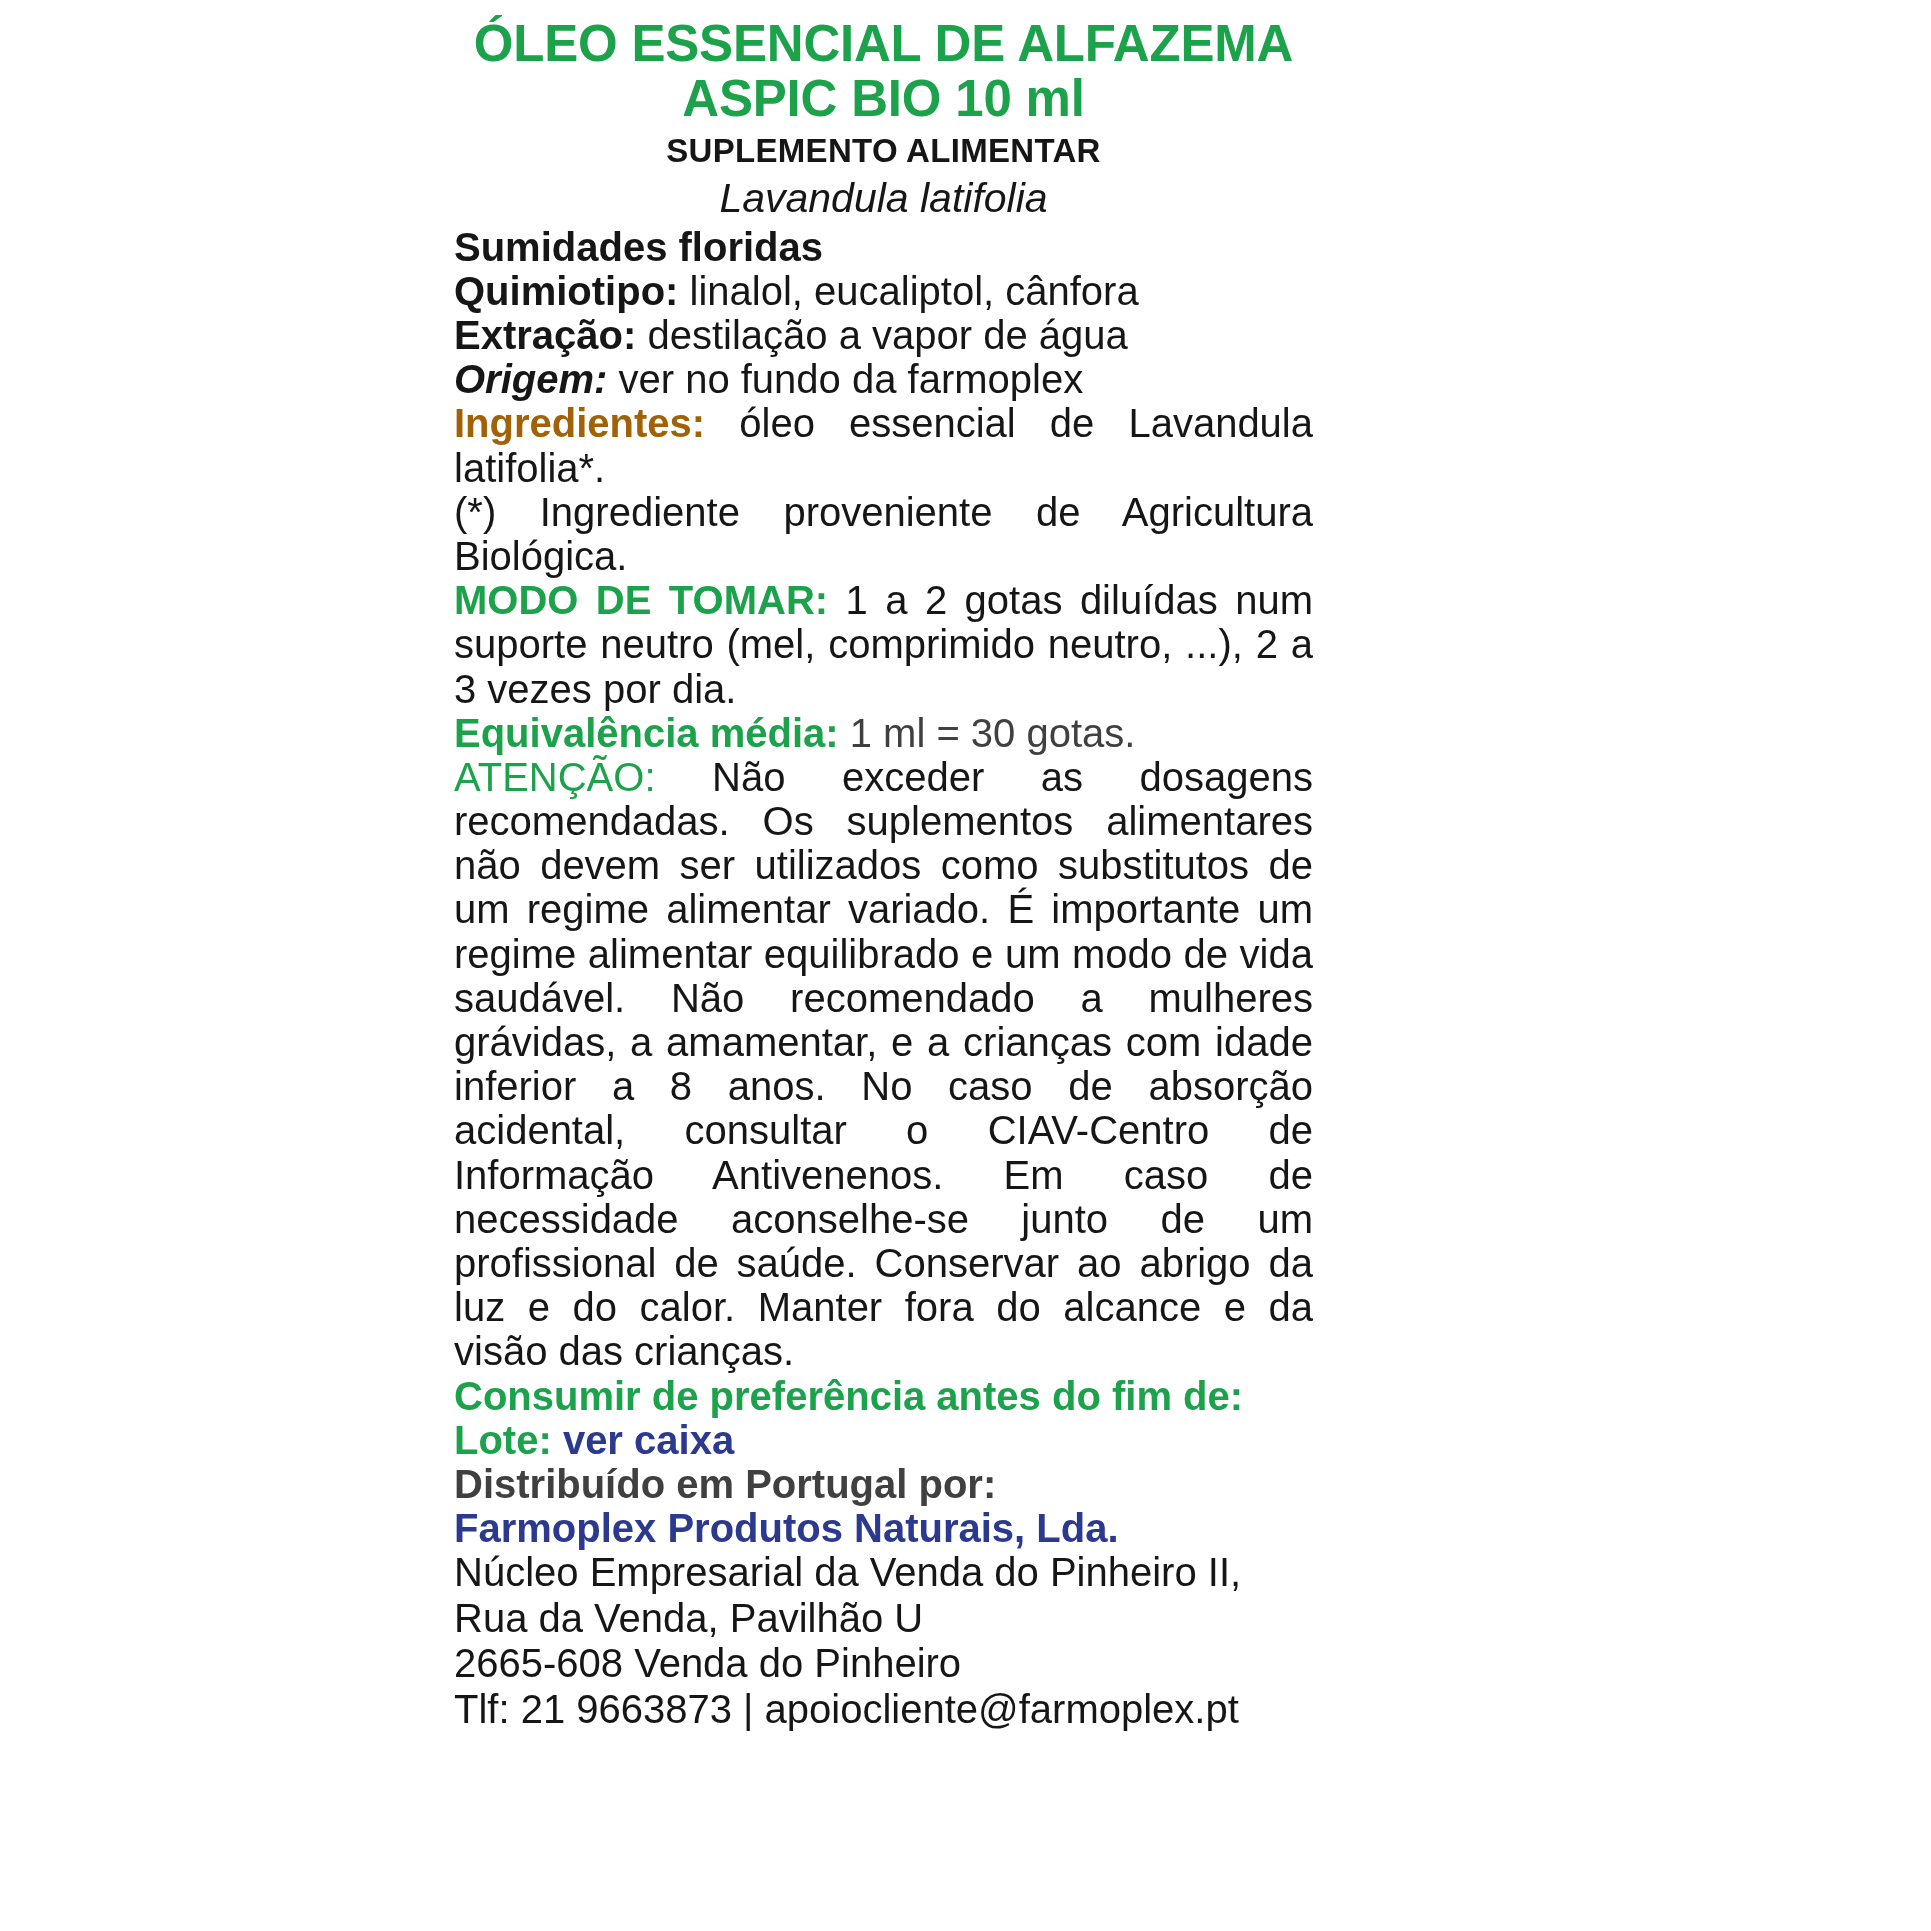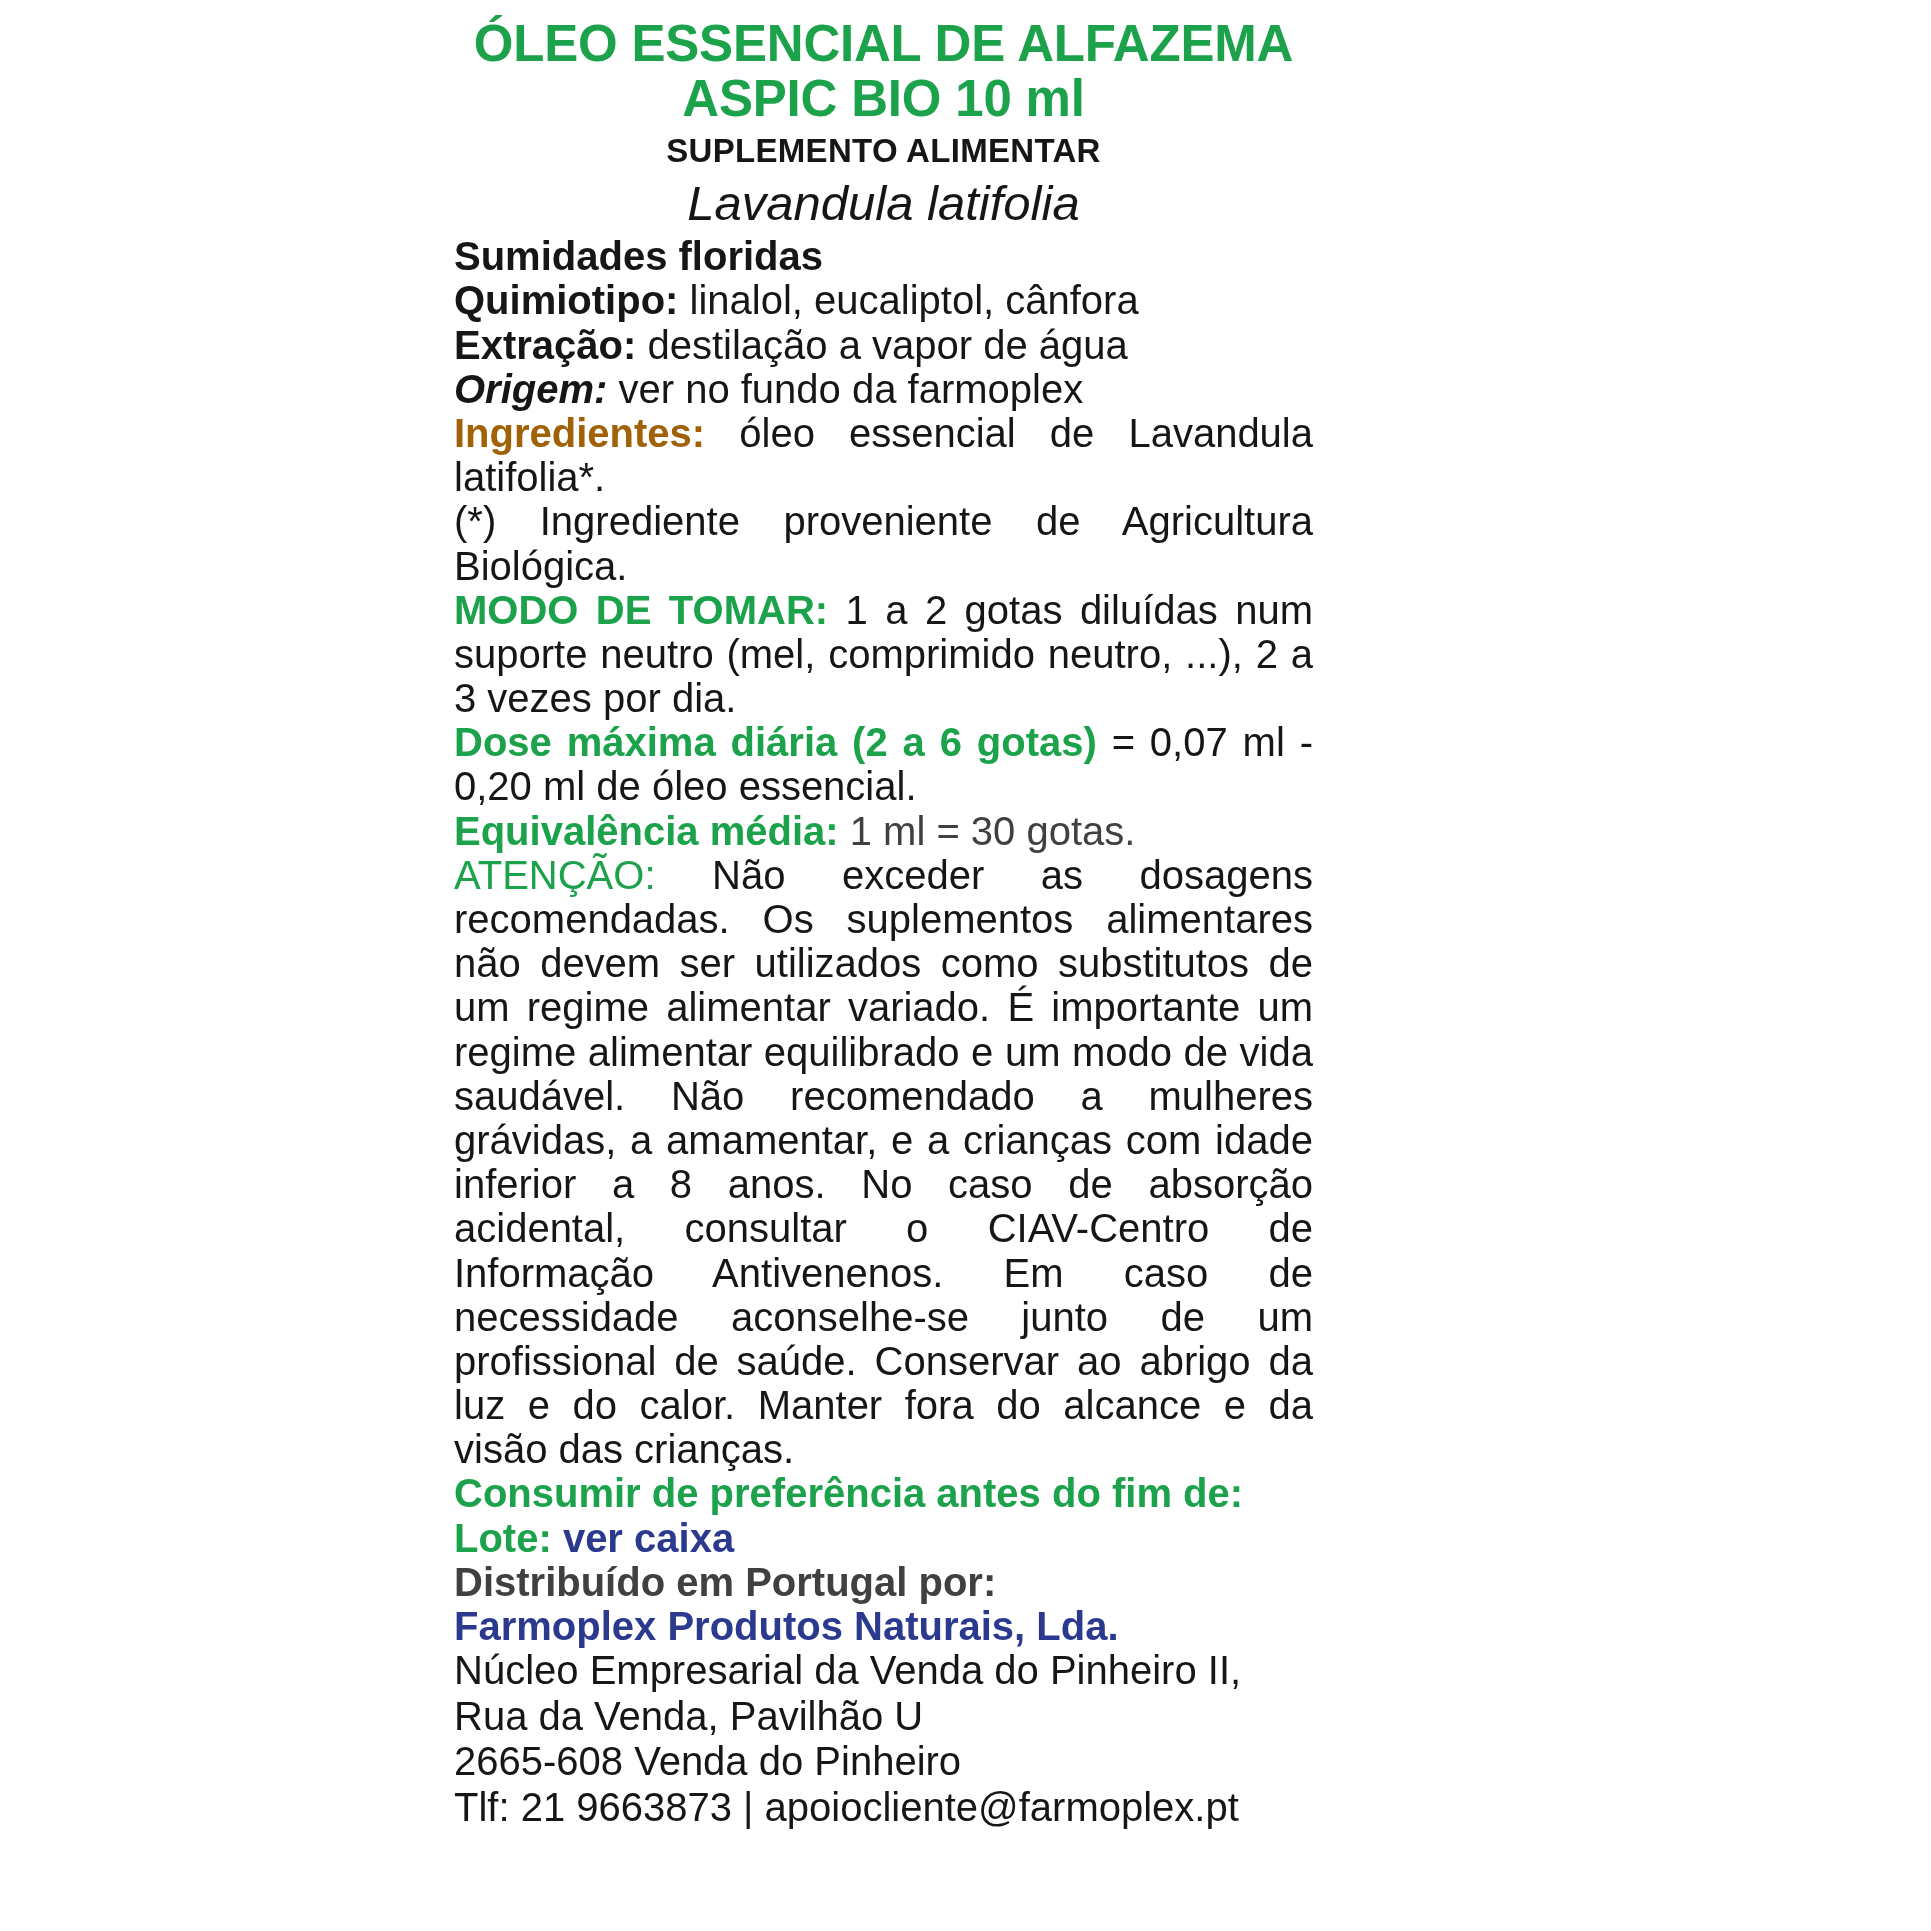--- a/index.html
+++ b/index.html
@@ -43,21 +43,21 @@
   }
   .subtitle-line {
     font-size: 33px;
     font-weight: bold;
     color: #161616;
     letter-spacing: 0.3px;
     line-height: 1.25;
     margin-top: 3.9px;
   }
   .species-line {
-    font-size: 49px;
+    font-size: 41px;
     font-style: italic;
     color: #161616;
     line-height: 1.2;
     margin-top: 1.9px;
   }
 
   .line {
     text-align: left;
     margin: 0;
   }
@@ -104,23 +104,20 @@
   </div>
 
   <div class="para tight">
     <span class="black" style="color: rgb(22, 22, 22);">(*) Ingrediente proveniente de Agricultura Biológica.</span>
   </div>
 
   <div class="para tight">
     <span class="b green" style="color: rgb(29, 162, 76);">MODO DE TOMAR:</span><span class="black" style="color: rgb(22, 22, 22);"> 1 a 2 gotas diluídas num suporte neutro (mel, comprimido neutro, ...), 2 a 3 vezes por dia.</span>
   </div>
 
-  <div class="para tight">
-    <span class="b green" style="color: rgb(29, 162, 76);">Dose máxima diária (2 a 6 gotas)</span><span class="black" style="color: rgb(22, 22, 22);"> = 0,07 ml - 0,20 ml de óleo essencial.</span>
-  </div>
 
   <div class="para tight">
     <span class="b green" style="color: rgb(29, 162, 76);">Equivalência média:</span><span class="black" style="color: #404040;"> 1 ml = 30 gotas.</span>
   </div>
 
   <div class="para tight">
     <span class="green" style="color: rgb(29, 162, 76);">ATENÇÃO:</span><span class="black" style="color: rgb(22, 22, 22);"> Não exceder as dosagens recomendadas. Os suplementos alimentares não devem ser utilizados como substitutos de um regime alimentar variado. É importante um regime alimentar equilibrado e um modo de vida saudável. Não recomendado a mulheres grávidas, a amamentar, e a crianças com idade inferior a 8 anos. No caso de absorção acidental, consultar o CIAV-Centro de Informação Antivenenos. Em caso de necessidade aconselhe-se junto de um profissional de saúde. Conservar ao abrigo da luz e do calor. Manter fora do alcance e da visão das crianças.</span>
   </div>
 
   <div class="line tight">

